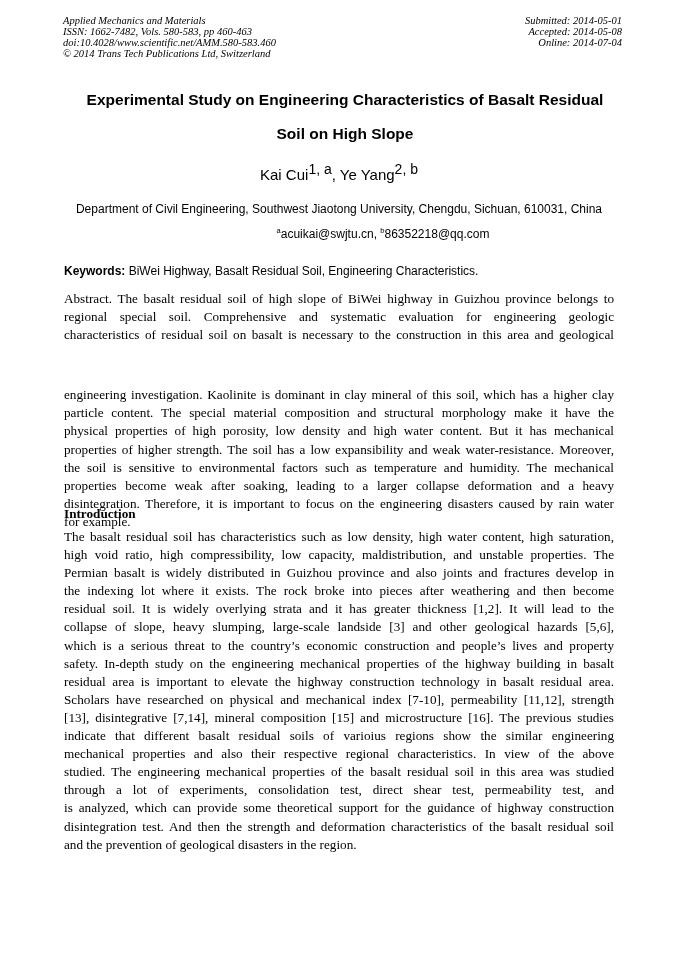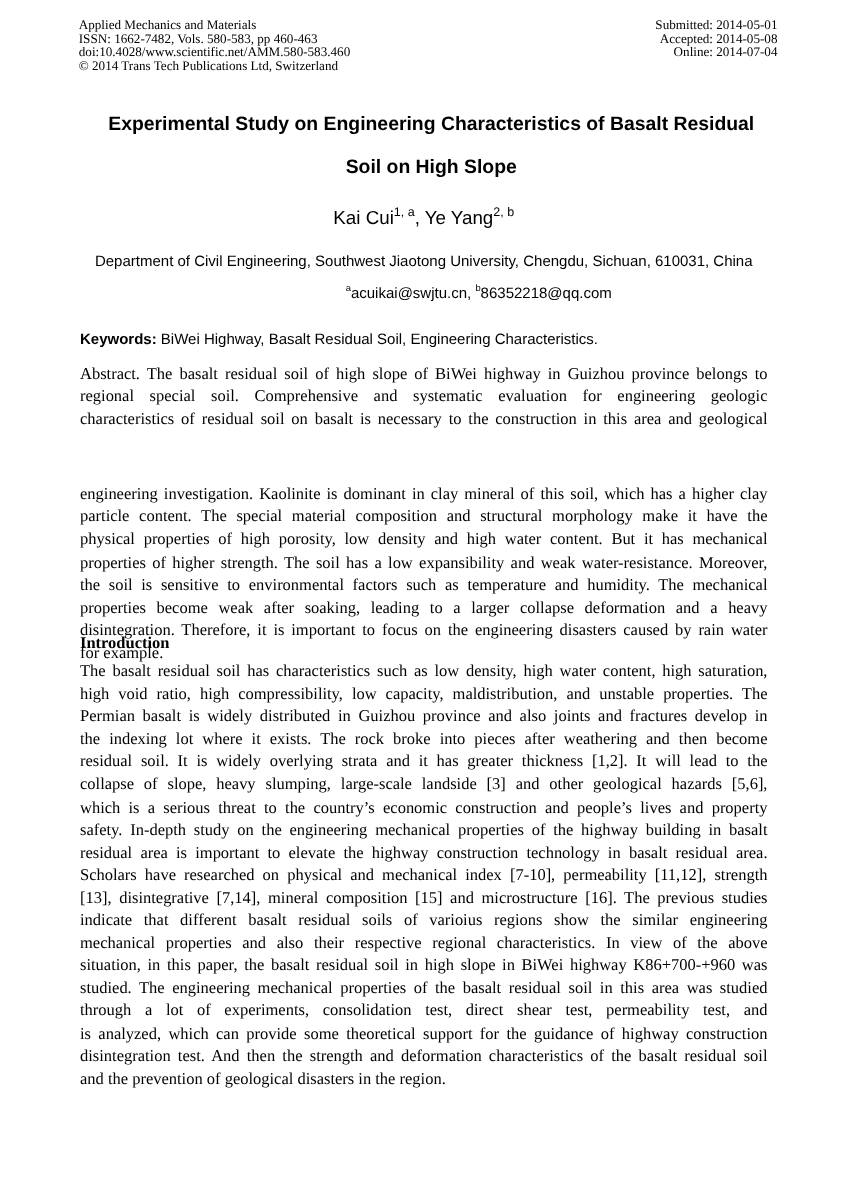--- a/index.html
+++ b/index.html
@@ -1,25 +1,25 @@
 <!DOCTYPE html>
 <html><head>
 <meta charset="utf-8">
 <style>
   html, body { margin: 0; padding: 0; background: #ffffff; }
   body { width: 678px; height: 959px; position: relative; overflow: hidden; color: #000; }
-  .hdr { position: absolute; top: 15px; font-family: "Liberation Serif", serif; font-size: 10.5px; line-height: 11px; }
+  .hdr { position: absolute; top: 15px; font-family: "Liberation Serif", serif; font-style: italic; font-size: 10.5px; line-height: 11px; }
   .hdr-left { left: 63px; text-align: left; }
   .hdr-right { right: 56px; text-align: right; }
   .hdr div { white-space: nowrap; }
   .title { position: absolute; left: 46px; width: 598px; text-align: center; font-family: "Liberation Sans", sans-serif; font-weight: bold; font-size: 15.5px; }
   .t1 { top: 91px; }
   .t2 { top: 125px; }
   .authors { position: absolute; top: 166px; left: 0; width: 678px; text-align: center; font-family: "Liberation Sans", sans-serif; font-size: 15px; }
-  .authors sup { font-size: 10px; vertical-align: 6px; line-height: 0; }
+  .authors sup { font-size: 14px; vertical-align: 6px; line-height: 0; }
   .affil { position: absolute; top: 202px; left: 0; width: 678px; text-align: center; font-family: "Liberation Sans", sans-serif; font-size: 12px; }
   .emails { position: absolute; top: 227px; left: 0; width: 678px; text-align: center; font-family: "Liberation Sans", sans-serif; font-size: 12px; padding-left: 44px; }
   .emails sup { font-size: 7.5px; vertical-align: 5px; line-height: 0; }
   .keywords { position: absolute; top: 264px; left: 64px; font-family: "Liberation Sans", sans-serif; font-size: 12px; white-space: nowrap; }
   .keywords b { font-weight: bold; }
   .block { position: absolute; left: 64px; width: 550px; font-family: "Liberation Serif", serif; font-size: 13.2px; }
   .line { height: 18.1px; line-height: 18.1px; text-align: justify; text-align-last: justify; white-space: nowrap; overflow: visible; }
   .line.last { text-align-last: left; }
   .line span { display: inline; }
   .abstract { top: 290px; }
@@ -77,19 +77,18 @@
   <div class="line" style="white-space: nowrap; word-spacing: 0px;">the indexing lot where it exists. The rock broke into pieces after weathering and then become</div>
   <div class="line" style="white-space: nowrap; word-spacing: 0px;">residual soil. It is widely overlying strata and it has greater thickness [1,2]. It will lead to the</div>
   <div class="line" style="white-space: nowrap; word-spacing: 0px;">collapse of slope, heavy slumping, large-scale landside [3] and other geological hazards [5,6],</div>
   <div class="line" style="white-space: nowrap; word-spacing: 0px;">which is a serious threat to the country’s economic construction and people’s lives and property</div>
   <div class="line" style="white-space: nowrap; word-spacing: 0px;">safety. In-depth study on the engineering mechanical properties of the highway building in basalt</div>
   <div class="line" style="white-space: nowrap; word-spacing: 0px;">residual area is important to elevate the highway construction technology in basalt residual area.</div>
   <div class="line" style="white-space: nowrap; word-spacing: 0px;">Scholars have researched on physical and mechanical index [7-10], permeability [11,12], strength</div>
   <div class="line" style="white-space: nowrap; word-spacing: 0px;">[13], disintegrative [7,14], mineral composition [15] and microstructure [16]. The previous studies</div>
   <div class="line" style="white-space: nowrap; word-spacing: 0px;">indicate that different basalt residual soils of varioius regions show the similar engineering</div>
   <div class="line" style="white-space: nowrap; word-spacing: 0px;">mechanical properties and also their respective regional characteristics. In view of the above</div>
-  <div class="line" style="white-space: nowrap; word-spacing: 0px;">situation, in this paper, the basalt residual soil in high slope in BiWei highway K86+700-+960 was</div>
   <div class="line" style="white-space: nowrap; word-spacing: 0px;">studied. The engineering mechanical properties of the basalt residual soil in this area was studied</div>
   <div class="line" style="white-space: nowrap; word-spacing: 0px;">through a lot of experiments, consolidation test, direct shear test, permeability test, and</div>
   <div class="line" style="white-space: nowrap; word-spacing: 0px;">is analyzed, which can provide some theoretical support for the guidance of highway construction</div>
   <div class="line" style="white-space: nowrap; word-spacing: 0px;">disintegration test. And then the strength and deformation characteristics of the basalt residual soil</div>
   <div class="line last">and the prevention of geological disasters in the region.</div>
 </div>
 
 </body></html>

